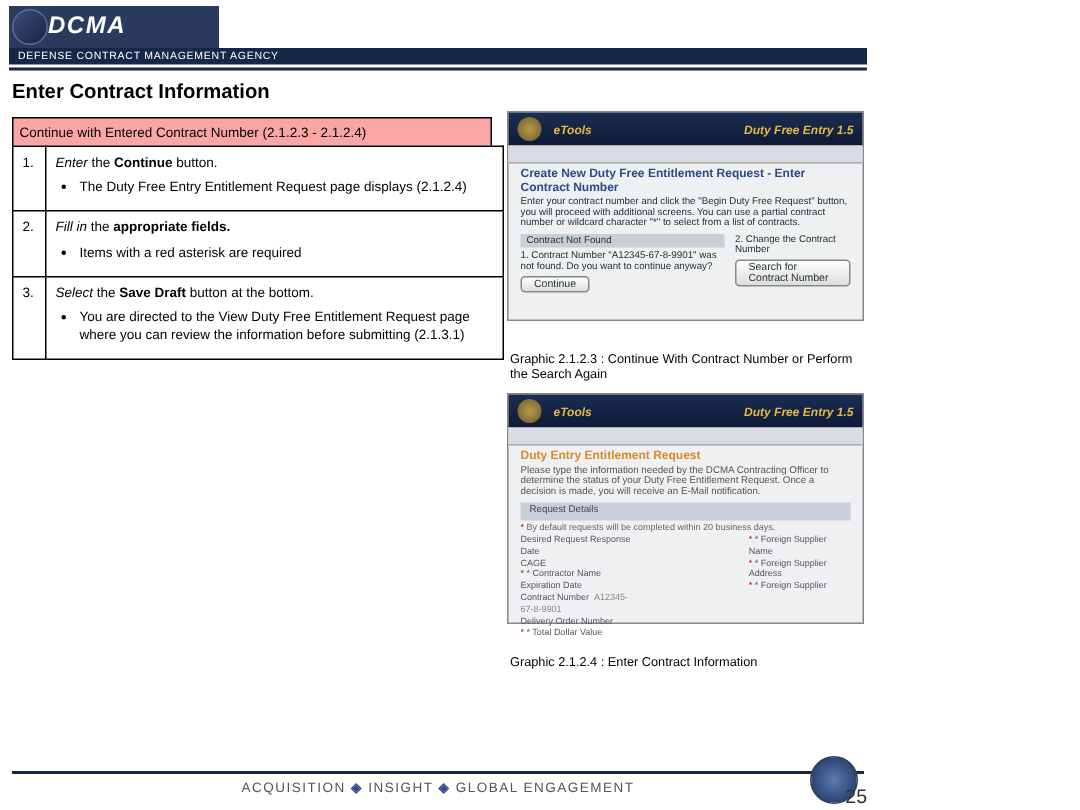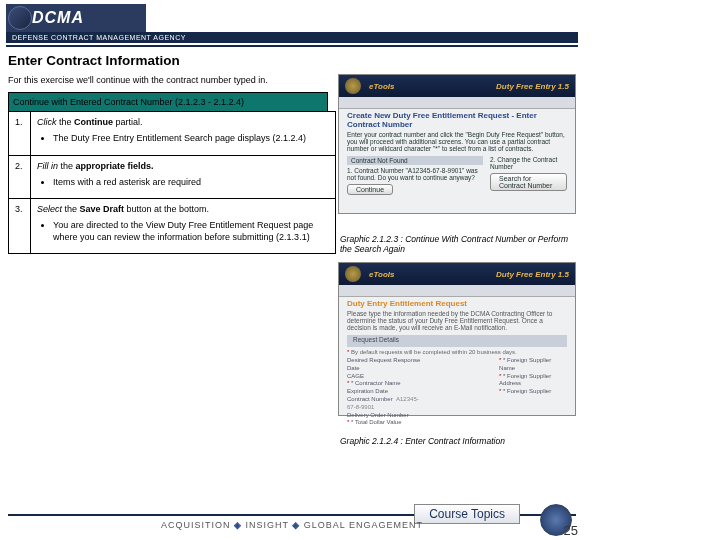--- a/index.html
+++ b/index.html
@@ -29,29 +29,29 @@
   .ss1 { height: 140px; position: relative; }
   .ss2 { height: 154px; position: relative; }
   .ss-header { height: 22px; background: linear-gradient(#1b2d52,#0e1a36); display: flex; align-items: center; padding: 0 6px; color: #e6b84a; font-size: 8px; font-style: italic; font-weight: 700; justify-content: space-between; }
   .ss-seal { width: 16px; height: 16px; border-radius: 50%; background: radial-gradient(#b89a4a,#6a5a2a); margin-right: 4px; }
   .ss-left { display: flex; align-items: center; gap: 4px; }
   .ss-nav { height: 12px; background: #d9dde3; border-bottom: 1px solid #aaa; }
   .ss-body { padding: 2px 8px; font-size: 6.5px; color: #233; }
   .ss-title1 { color: #2b4a8a; font-weight: 700; font-size: 8px; }
   .ss-btn { display: inline-block; border: 1px solid #888; border-radius: 3px; background: linear-gradient(#fff,#ddd); padding: 1px 8px; font-size: 7px; margin-top: 3px; }
   .ss-row { display: flex; justify-content: space-between; font-size: 6.5px; margin-top: 4px; }
-  .caption { font-size: 8.5px; margin: 2px 0 8px 2px; font-style: italic; }
+  .caption { font-size: 8.5px; margin: 2px 0 8px 2px; }
 
   .etools-orange { color: #d88a2a; font-weight: 700; font-size: 8px; }
   .subbar { background: #c9cfd8; height: 12px; font-size: 6.5px; color: #445; padding: 1px 6px; }
   .field-row { display: flex; justify-content: space-between; gap: 6px; }
   .field-col { font-size: 6px; color: #556; line-height: 1.3; }
   .aster { color: #b00; }
 
-  .steps-header { font-size: 9px; padding: 3px 4px; border: 1px solid #000; border-bottom: none; background: #0f766e; margin-top: 4px; }
+  .steps-header { font-size: 9px; padding: 3px 4px; border: 1px solid #000; border-bottom: none; background: #fca5a5; margin-top: 4px; }
   table.steps { border-collapse: collapse; width: 328px; font-size: 9px; }
   table.steps td { border: 1px solid #000; vertical-align: top; padding: 4px 6px; }
   table.steps td.num { width: 22px; text-align: left; }
   table.steps ul { list-style: disc; padding-left: 16px; margin-top: 4px; }
   table.steps .action { font-style: italic; }
   table.steps .bold { font-weight: 700; font-style: normal; }
 
   .footer { position: absolute; bottom: 0; left: 0; right: 0; height: 26px; }
   .footer-hr { height: 2px; background: #152848; position: absolute; top: 0; left: 8px; right: 8px; }
   .footer-tag { position: absolute; left: 50%; transform: translateX(-50%); top: 6px; font-size: 9px; color: #555; letter-spacing: 1px; }
@@ -72,31 +72,30 @@
       </div>
     </div>
     <div class="agency-bar">DEFENSE CONTRACT MANAGEMENT AGENCY</div>
     <div class="hr"></div>
   </div>
 
   <div class="content">
     <div class="subhead">Enter Contract Information</div>
     <div class="layout">
       <div class="leftcol">
-        <p>For this exercise we'll continue with the contract number typed in.</p>
 
         <div class="steps-header">Continue with Entered Contract Number (2.1.2.3 - 2.1.2.4)</div>
         <table class="steps">
           <tbody>
               <tr>
             <td class="num">1.</td>
             <td>
-              <span class="action">Click</span><span> the </span><span class="bold">Continue</span><span> partial.</span>
+              <span class="action">Enter</span><span> the </span><span class="bold">Continue</span><span> button.</span>
               <ul>
-                    <li>The Duty Free Entry Entitlement Search page displays (2.1.2.4)</li>
+                    <li>The Duty Free Entry Entitlement Request page displays (2.1.2.4)</li>
                   </ul>
             </td>
           </tr>
           <tr>
             <td class="num">2.</td>
             <td>
               <span class="action">Fill in</span><span> the </span><span class="bold">appropriate fields.</span><span></span>
               <ul>
                     <li>Items with a red asterisk are required</li>
                   </ul>
@@ -176,20 +175,19 @@
             </div>
           </div>
         </div>
         <div class="caption">Graphic 2.1.2.4 : Enter Contract Information</div>
       </div>
     </div>
   </div>
 
   <div class="footer">
     <div class="footer-hr"></div>
-    <div class="course-btn">Course Topics</div>
     <div class="footer-tag">
       <span>ACQUISITION</span> <span class="eye">◈</span> <span>INSIGHT</span> <span class="eye">◈</span> <span>GLOBAL ENGAGEMENT</span>
     </div>
     <div class="seal"></div>
     <div class="pageno">25</div>
   </div>
 </div>
 
 </body></html>

